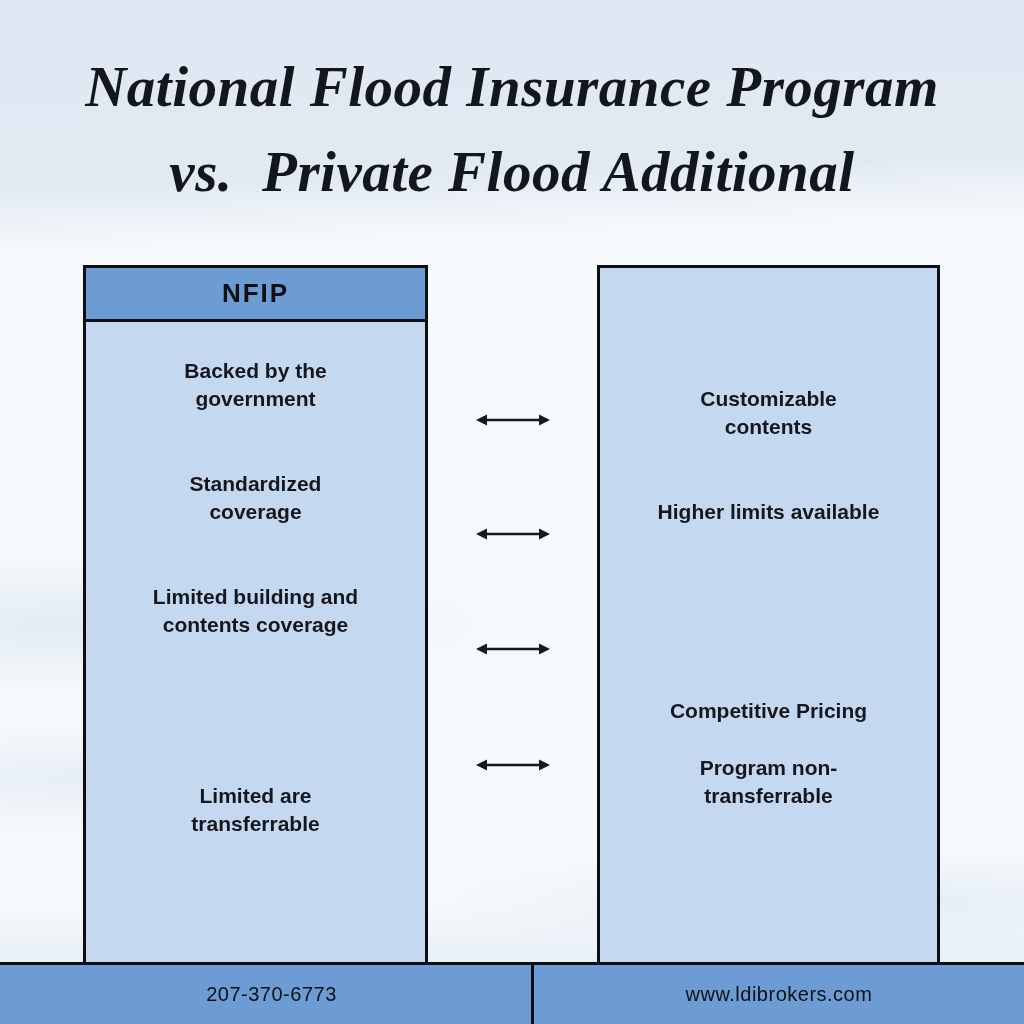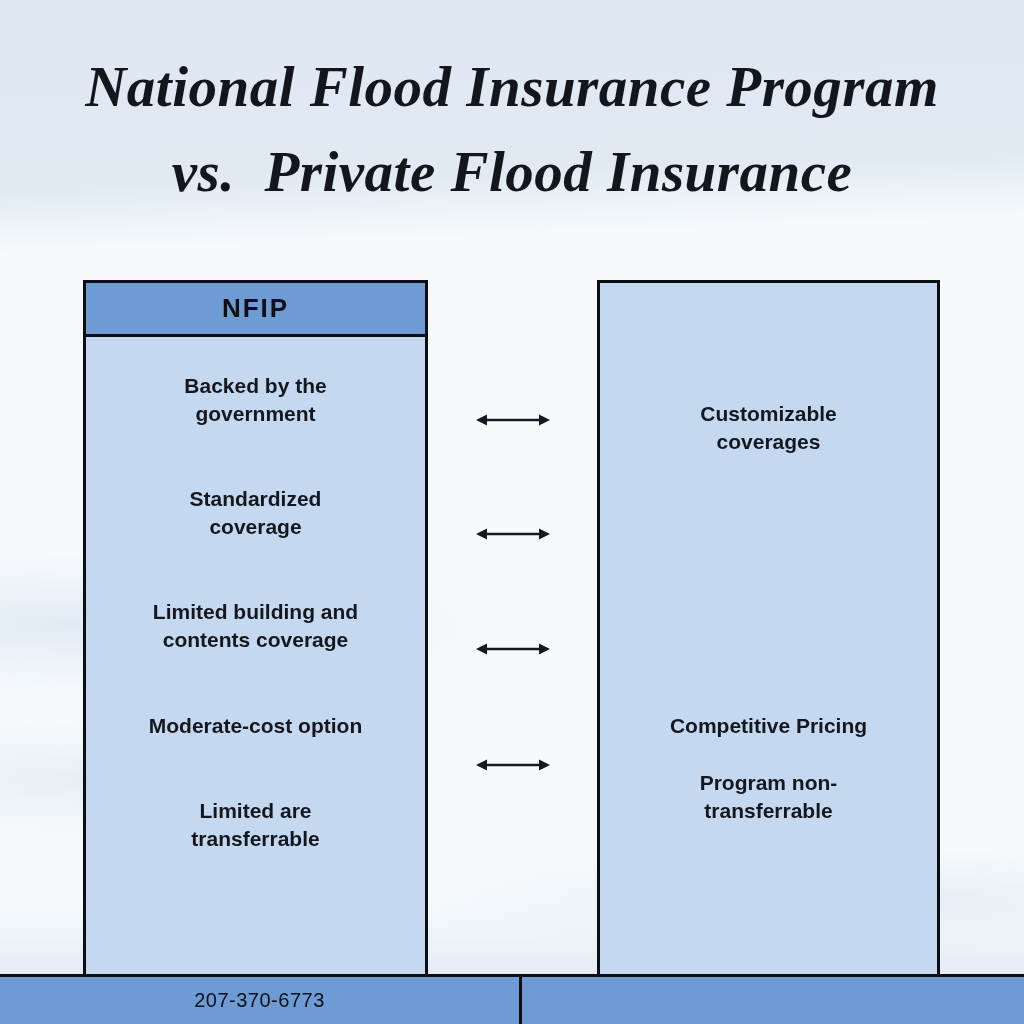--- a/index.html
+++ b/index.html
@@ -34,21 +34,21 @@
     font-family:"Liberation Serif","DejaVu Serif",serif;
     font-style:italic;font-weight:600;
     font-size:57px;line-height:85px;
     color:#14161d;
     letter-spacing:0.5px;
   }
   .title-line{white-space:pre;}
 
   
   .box{
-    position:absolute;top:280px;height:739px;
+    position:absolute;top:265px;height:739px;
     border:3px solid var(--border-black);
     background:var(--body-blue);
   }
   .box.nfip{left:83px;width:345px;}
   .box.private{left:597px;width:343px;}
   .box-header{
     height:54px;
     display:flex;align-items:center;justify-content:center;
     background:var(--header-blue);
     border-bottom:3px solid var(--border-black);
@@ -65,59 +65,60 @@
     color:#15171e;
   }
 
   
   .arrow{
     position:absolute;left:474px;width:78px;height:14px;
   }
 
   
   .footer{
-    position:absolute;left:0;right:0;bottom:0;height:50px;
+    position:absolute;left:0;right:0;bottom:0;height:62px;
     background:var(--header-blue);
     border-top:3px solid var(--border-black);
     display:flex;
+    padding-left:12px;
   }
   .footer-cell{
     display:flex;align-items:center;justify-content:center;
     font-size:20px;font-weight:500;letter-spacing:0.5px;
     color:#0e1014;
   }
   .footer-cell.left{width:522px;border-right:3px solid var(--border-black);}
   .footer-cell.right{flex:1;}
 </style>
 </head>
 <body>
 
 <div class="canvas">
 
   <div class="title">
     <div class="title-line">National Flood Insurance Program</div>
-    <div class="title-line">vs.  Private Flood Insurance</div>
+    <div class="title-line">vs.  Private Flood Additional</div>
   </div>
 
   <div class="box nfip">
     <div class="box-header">NFIP</div>
     <div class="cell" style="top:117px">Backed by the
 government</div>
     <div class="cell" style="top:230px">Standardized
 coverage</div>
     <div class="cell" style="top:343px">Limited building and
 contents coverage</div>
-    <div class="cell" style="top:443px">Moderate-cost option</div>
     <div class="cell" style="top:542px">Limited are
 transferrable</div>
   </div>
 
   <div class="box private">
     <div class="cell" style="top:145px">Customizable
-coverages</div>
+contents</div>
+    <div class="cell" style="top:244px">Higher limits available</div>
     <div class="cell" style="top:443px">Competitive Pricing</div>
     <div class="cell" style="top:514px">Program non-
 transferrable</div>
   </div>
 
   <svg class="arrow" style="top:413px" viewBox="0 0 78 14">
     <line x1="8" y1="7" x2="70" y2="7" stroke="#17191f" stroke-width="2.4"></line>
     <path d="M13 1.5 L2 7 L13 12.5 Z" fill="#17191f"></path>
     <path d="M65 1.5 L76 7 L65 12.5 Z" fill="#17191f"></path>
   </svg>
@@ -132,15 +133,16 @@
     <path d="M65 1.5 L76 7 L65 12.5 Z" fill="#17191f"></path>
   </svg>
   <svg class="arrow" style="top:758px" viewBox="0 0 78 14">
     <line x1="8" y1="7" x2="70" y2="7" stroke="#17191f" stroke-width="2.4"></line>
     <path d="M13 1.5 L2 7 L13 12.5 Z" fill="#17191f"></path>
     <path d="M65 1.5 L76 7 L65 12.5 Z" fill="#17191f"></path>
   </svg>
 
   <div class="footer">
     <div class="footer-cell left">207-370-6773</div>
+    <div class="footer-cell right">www.ldibrokers.com</div>
   </div>
 
 </div>
 
 </body></html>

